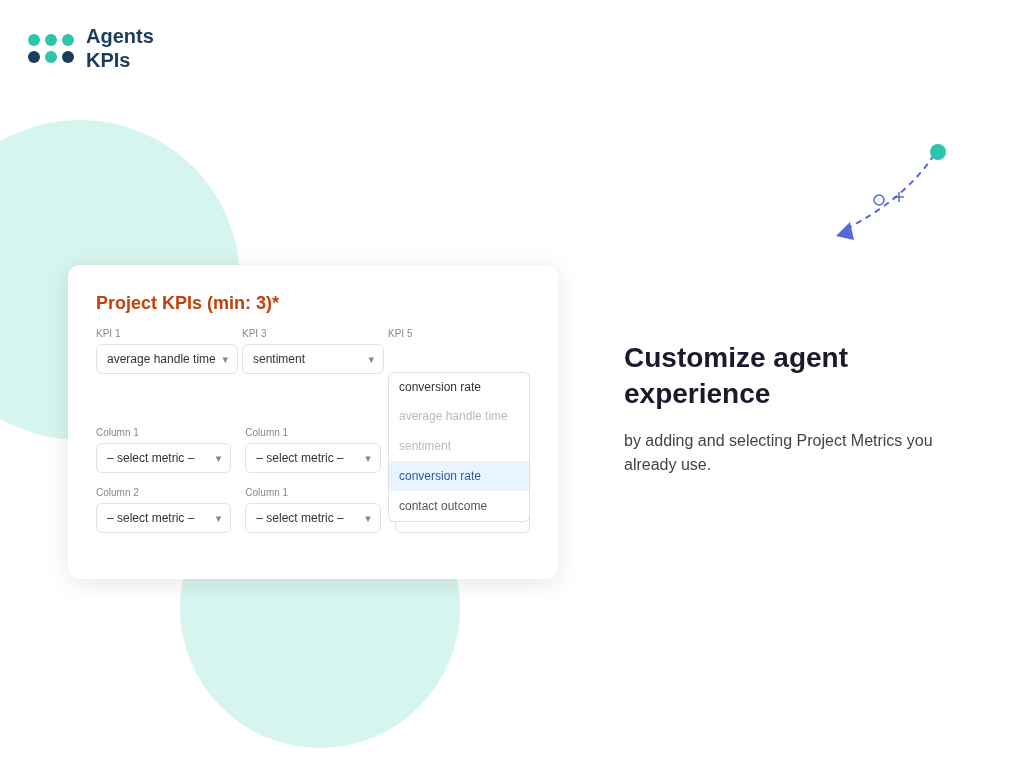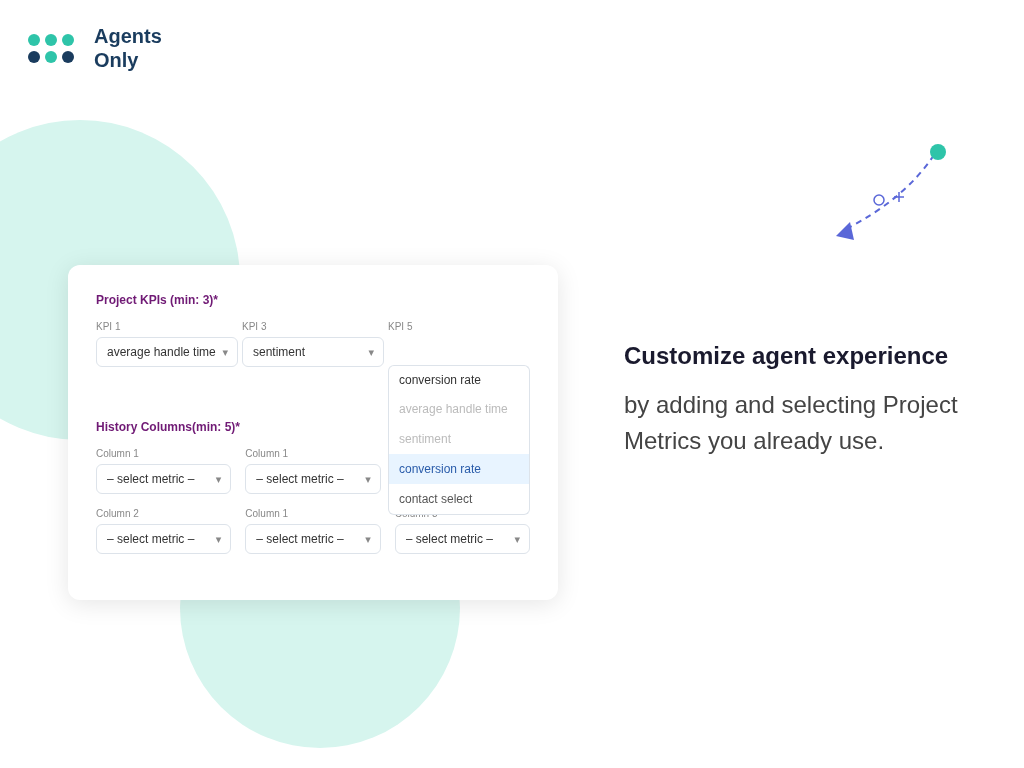--- a/index.html
+++ b/index.html
@@ -34,21 +34,21 @@
       z-index: 0;
     }
 
     
     .header {
       position: absolute;
       top: 24px;
       left: 28px;
       display: flex;
       align-items: center;
-      gap: 20px;
+      gap: 12px;
       z-index: 10;
     }
     .logo-dots {
       display: grid;
       grid-template-columns: repeat(3, 12px);
       grid-template-rows: repeat(2, 12px);
       gap: 5px;
     }
     .dot {
       width: 12px;
@@ -81,23 +81,23 @@
       left: 68px;
       width: 490px;
       background: #ffffff;
       border-radius: 12px;
       box-shadow: 0 4px 24px rgba(0,0,0,0.10);
       padding: 28px 28px 32px 28px;
       z-index: 5;
     }
 
     .section-title {
-      font-size: 12px;
+      font-size: 18px;
       font-weight: 700;
-      color: #701a75;
+      color: #c2410c;
       margin-bottom: 14px;
     }
 
     .kpi-row {
       display: flex;
       gap: 4px;
       margin-bottom: 26px;
     }
 
     .kpi-col {
@@ -188,28 +188,28 @@
 
     
     .right-content {
       position: absolute;
       top: 340px;
       right: 60px;
       width: 340px;
       z-index: 5;
     }
     .right-content .headline {
-      font-size: 24px;
+      font-size: 28px;
       font-weight: 700;
       color: #1a1a2e;
       margin-bottom: 16px;
       line-height: 1.3;
     }
     .right-content .sub-text {
-      font-size: 24px;
+      font-size: 16px;
       color: #444;
       line-height: 1.5;
     }
   </style>
 </head>
 <body>
 
 <div class="blob-top-left"></div>
 <div class="blob-bottom-left"></div>
 
@@ -217,21 +217,21 @@
   <div class="logo-dots">
     <div class="dot dot-teal"></div>
     <div class="dot dot-teal"></div>
     <div class="dot dot-teal"></div>
     <div class="dot dot-navy"></div>
     <div class="dot dot-teal"></div>
     <div class="dot dot-navy"></div>
   </div>
   <div class="logo-text">
     <span>Agents</span><br>
-    <span>Only</span>
+    <span>KPIs</span>
   </div>
 </div>
 
 <svg class="arrow-decoration" viewBox="0 0 200 120" fill="none" xmlns="http://www.w3.org/2000/svg">
 
   <path d="M 170 15 Q 140 60 80 90" stroke="#5a67d8" stroke-width="2" stroke-dasharray="6 5" fill="none"></path>
 
   <polygon points="72,96 86,82 90,100" fill="#5a67d8"></polygon>
 
   <circle cx="174" cy="12" r="8" fill="#2ec4a9"></circle>
@@ -267,28 +267,27 @@
     </div>
 
     <div class="kpi-col">
       <span class="field-label">KPI 5</span>
       <div class="dropdown-open-wrapper">
         <div class="select-box" style="display:flex;align-items:center;justify-content:space-between;">conversion rate</div>
         <div class="dropdown-menu">
           <div class="dropdown-item muted">average handle time</div>
           <div class="dropdown-item muted">sentiment</div>
           <div class="dropdown-item selected">conversion rate</div>
-          <div class="dropdown-item">contact select</div>
+          <div class="dropdown-item">contact outcome</div>
         </div>
       </div>
     </div>
   </div>
 
   <div class="history-section">
-    <div class="section-title">History Columns(min: 5)*</div>
 
     <div class="cols-row">
       <div class="kpi-col">
         <span class="field-label">Column 1</span>
         <div class="select-wrapper">
           <select class="select-box">
             <option>– select metric –</option>
           </select>
         </div>
       </div>

